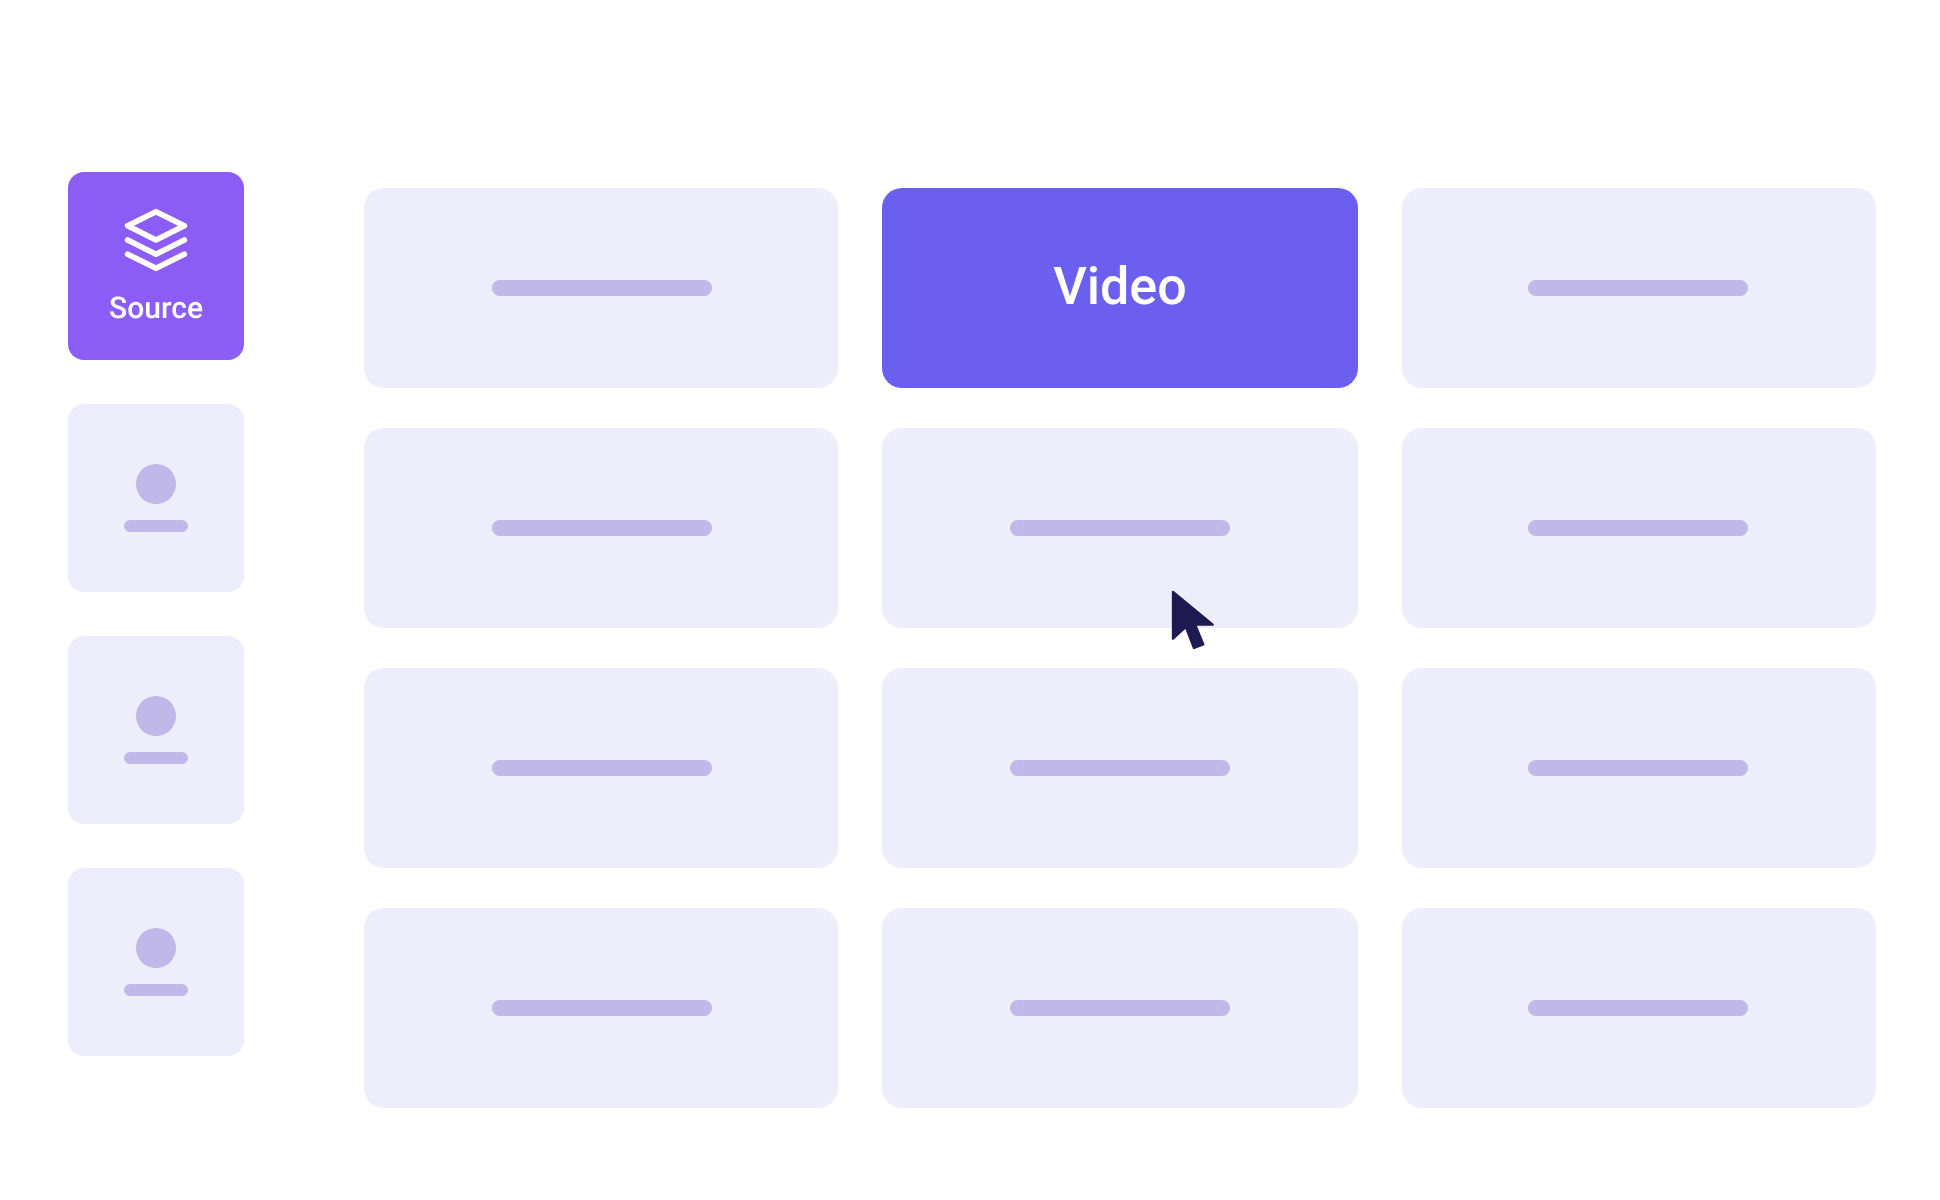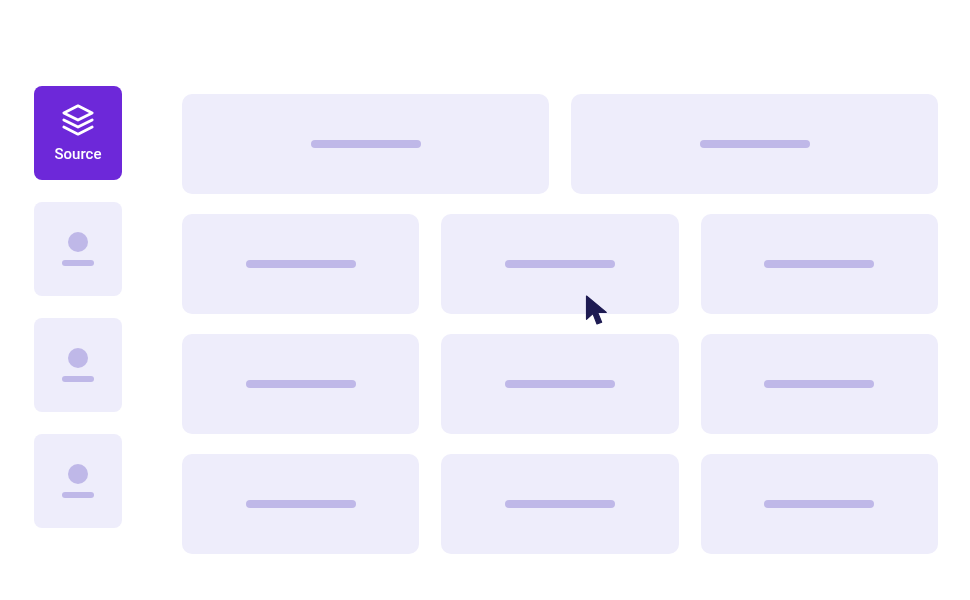--- a/index.html
+++ b/index.html
@@ -24,21 +24,21 @@
       height: 94px;
       background: #eeedfb;
       border-radius: 8px;
       display: flex;
       flex-direction: column;
       align-items: center;
       justify-content: center;
       gap: 8px;
     }
     .side-tile.active {
-      background: #6d28d9;
+      background: #8b5cf6;
     }
     .side-tile .label {
       font-size: 15px;
       color: #ffffff;
       font-weight: 500;
     }
     .side-placeholder-dot {
       width: 20px;
       height: 20px;
       border-radius: 50%;
@@ -126,20 +126,23 @@
     <span class="side-placeholder-dot"></span>
     <span class="side-placeholder-bar"></span>
   </div>
 </div>
 
 <div class="main">
   <div class="row">
     <div class="card">
       <span class="placeholder-bar"></span>
     </div>
+    <div class="card active">
+      <span class="card-label">Video</span>
+    </div>
     <div class="card">
       <span class="placeholder-bar"></span>
     </div>
   </div>
   <div class="row">
     <div class="card">
       <span class="placeholder-bar"></span>
     </div>
     <div class="card">
       <span class="placeholder-bar"></span>

